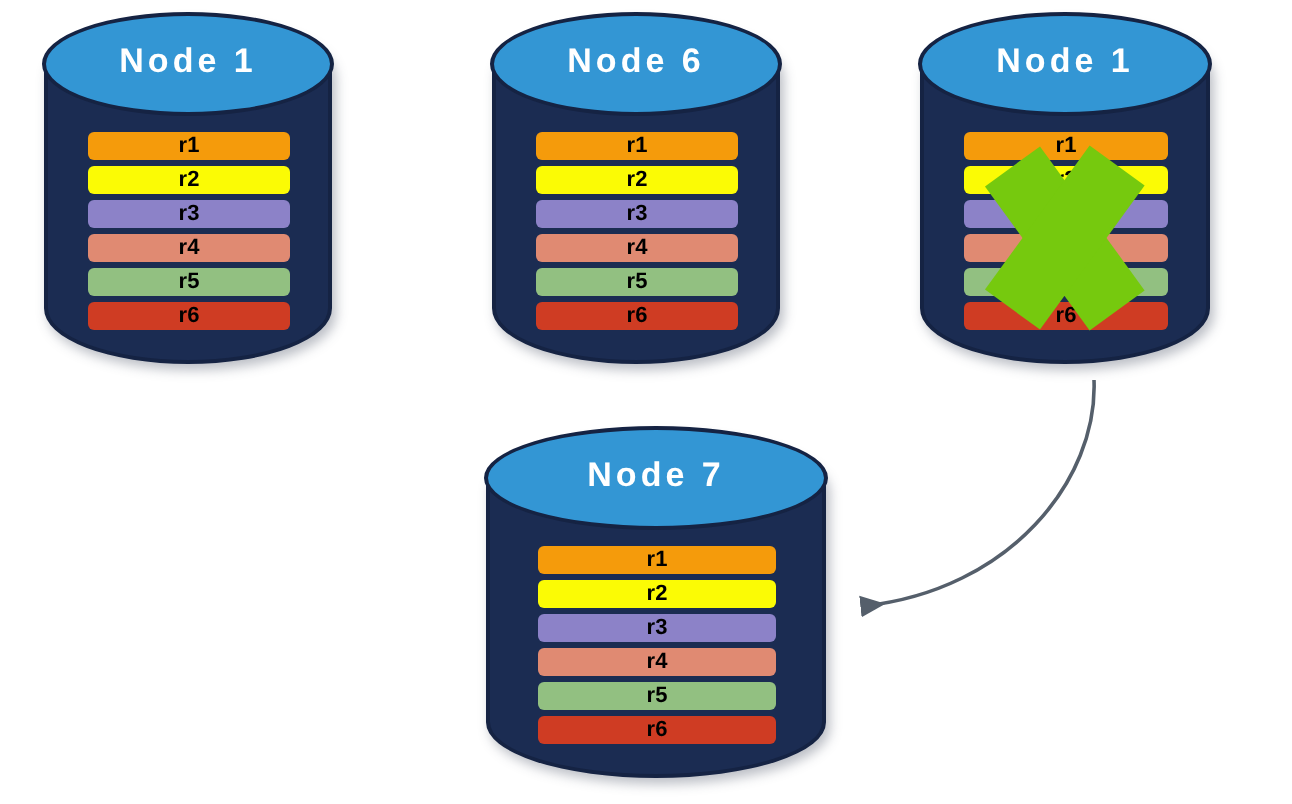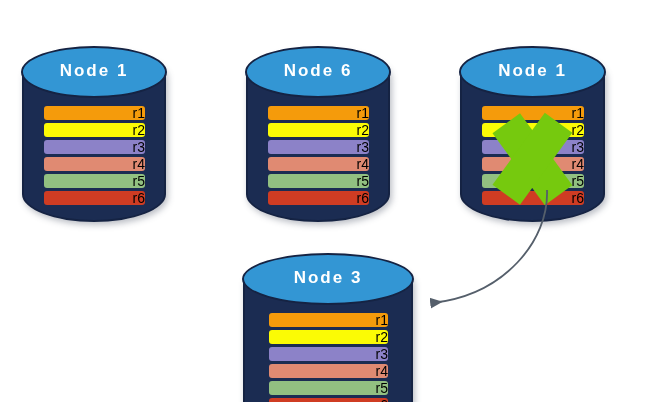--- a/index.html
+++ b/index.html
@@ -18,21 +18,20 @@
   #canvas {
     position: absolute;
     left: 0; top: 0;
     width: 646px;
     height: 402px;
   }
 
   
   .node {
     position: absolute;
-    margin-top: 40px;
   }
 
   .node-body {
     position: absolute;
     left: 0;
     top: 0;
     width: 100%;
     height: 100%;
     background: #1b2c52;
     border: 2px solid #152343;
@@ -72,23 +71,23 @@
     left: 0;
     top: 0;
     width: 100%;
     height: 100%;
   }
 
   .row-bar {
     position: absolute;
     height: 14px;
     border-radius: 3px;
-    text-align: right;
-    font-size: 14px;
-    font-weight: normal;
+    text-align: center;
+    font-size: 11px;
+    font-weight: bold;
     color: #000000;
     line-height: 14px;
     font-family: "Liberation Sans", sans-serif;
     box-sizing: border-box;
   }
 
   
   .x-mark {
     position: absolute;
     pointer-events: none;
@@ -158,21 +157,21 @@
         <div class="row-bar" style="left: 22px; width: 102px; top: 143px; background: rgb(207, 60, 35);">r6</div>
       </div>
       <div class="x-mark" style="left: 35px; top: 42px; width: 75px; height: 138px;">
         <div class="x-bar a"></div>
         <div class="x-bar b"></div>
       </div>
     </div>
     <div class="node" style="left: 243px; top: 215px; width: 170px; height: 174px;">
       <div class="node-body"></div>
       <div class="node-top"></div>
-      <div class="node-title">Node  3</div>
+      <div class="node-title">Node  7</div>
       <div class="rows">
         <div class="row-bar" style="left: 26px; width: 119px; top: 58px; background: rgb(245, 155, 11);">r1</div>
         <div class="row-bar" style="left: 26px; width: 119px; top: 75px; background: rgb(251, 251, 5);">r2</div>
         <div class="row-bar" style="left: 26px; width: 119px; top: 92px; background: rgb(140, 130, 200);">r3</div>
         <div class="row-bar" style="left: 26px; width: 119px; top: 109px; background: rgb(224, 138, 114);">r4</div>
         <div class="row-bar" style="left: 26px; width: 119px; top: 126px; background: rgb(146, 192, 129);">r5</div>
         <div class="row-bar" style="left: 26px; width: 119px; top: 143px; background: rgb(207, 60, 35);">r6</div>
       </div>
     </div>
   </div>

